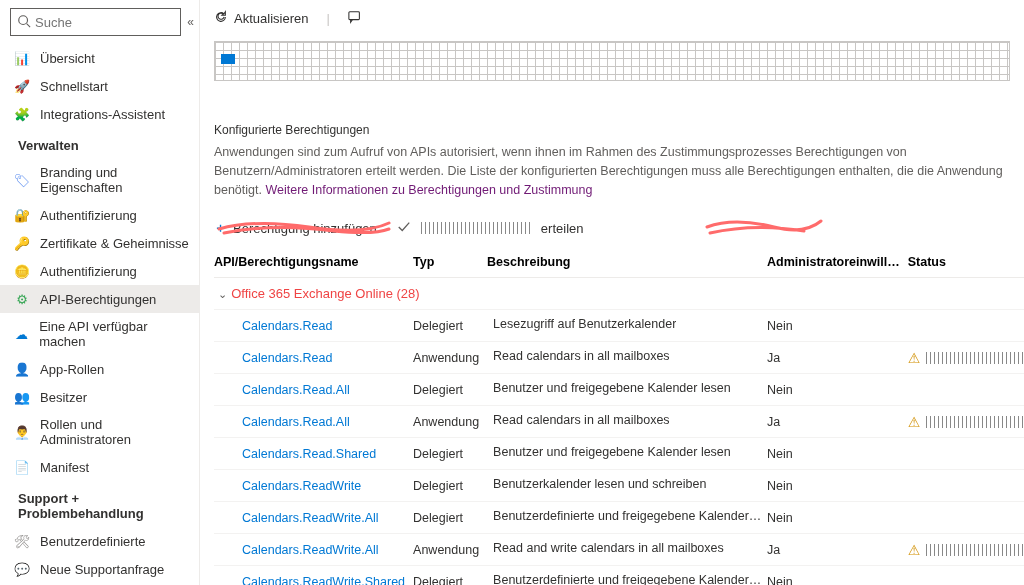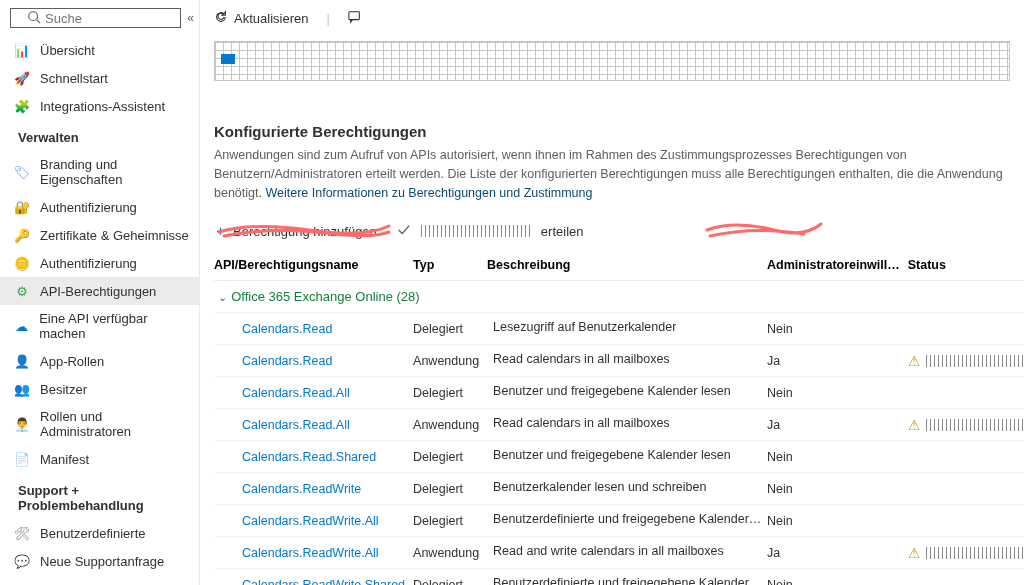--- a/index.html
+++ b/index.html
@@ -22,22 +22,22 @@
   .search-row {
     display: flex;
     align-items: center;
     padding: 8px 8px 8px 10px;
     gap: 6px;
   }
   .search-box {
     display: flex;
     align-items: center;
     border: 1px solid #605e5c;
-    height: 20px;
-    padding: 0 16px;
+    height: 28px;
+    padding: 0 6px;
     flex: 1;
   }
   .search-box input {
     border: none;
     outline: none;
     font-size: 13px;
     width: 100%;
     color: #605e5c;
   }
   .collapse-chevrons {
@@ -96,32 +96,32 @@
     position: relative;
   }
   .redaction-banner::before {
     content: "";
     position: absolute;
     left: 6px; top: 12px;
     width: 14px; height: 10px;
     background: #0078d4;
   }
   .section-title {
-    font-size: 15px;
-    font-weight: 700;
+    font-size: 12px;
+    font-weight: 400;
     margin-bottom: 6px;
     margin-top: 42px;
   }
   .section-desc {
     font-size: 12.5px;
     color: #605e5c;
     line-height: 1.5;
     margin-bottom: 14px;
   }
-  .section-desc a { color: #0c4a6e; text-decoration: none; text-align: center; }
+  .section-desc a { color: #701a75; text-decoration: none; text-align: center; }
   .action-row {
     display: flex;
     align-items: center;
     gap: 20px;
     padding: 6px 0 10px 0;
     font-size: 13px;
     position: relative;
   }
   .action-btn {
     display: flex; align-items: center; gap: 6px;
@@ -156,21 +156,21 @@
     border-bottom: 1px solid #f3f2f1;
     vertical-align: middle;
     white-space: nowrap;
     overflow: hidden;
     text-overflow: ellipsis;
   }
   .group-row td {
     padding: 8px 0 8px 4px;
     font-size: 13px;
   }
-  .group-toggle { color: #15803d; cursor: pointer; }
+  .group-toggle { color: #ef4444; cursor: pointer; }
   .chev { color: #605e5c; margin-right: 4px; font-size: 11px; display:inline-block; transform: rotate(0deg);}
   .api-name { color: #0078d4; padding-left: 28px; display: inline-block; }
   .col-name { width: 190px; }
   .col-type { width: 80px; }
   .col-desc { width: 280px; max-width:280px; }
   .col-admin { width: 120px; }
   .col-status { width: 140px; }
   .status-warn {
     display: inline-flex;
     align-items: center;

